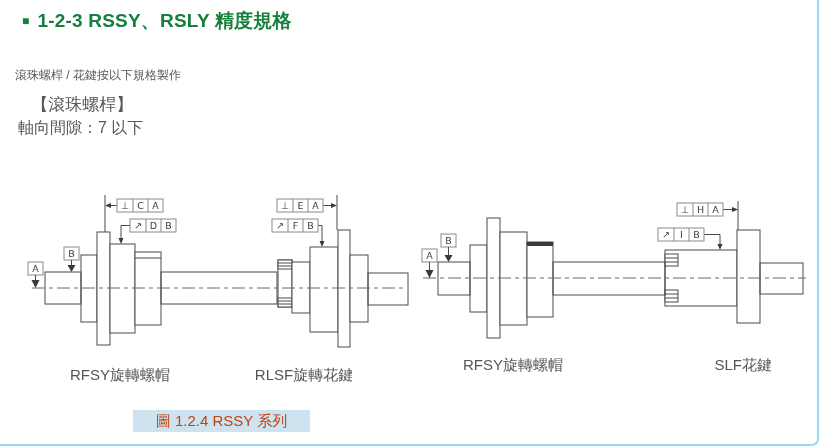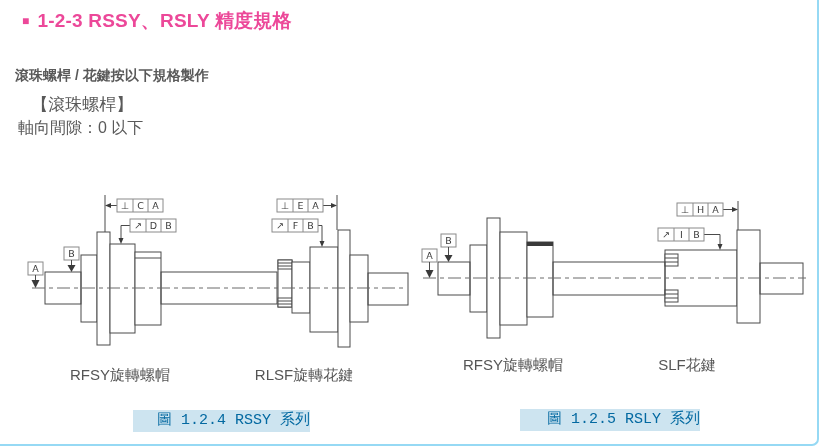--- a/index.html
+++ b/index.html
@@ -7,64 +7,64 @@
     position:relative;width:821px;height:448px;overflow:hidden;background:#fff;
     font-family:"Liberation Sans","DejaVu Sans",sans-serif;color:#595959;
   }
   .frame-border{
     position:absolute;left:0;top:0;right:2px;bottom:2px;
     border-right:2px solid #96d9f4;border-bottom:2px solid #96d9f4;
     border-bottom-right-radius:7px;pointer-events:none;
   }
   .title{
     position:absolute;left:22px;top:8px;margin:0;
-    font-size:19px;font-weight:bold;color:#ec4899;white-space:nowrap;letter-spacing:0.2px;
+    font-size:19px;font-weight:bold;color:#15803d;white-space:nowrap;letter-spacing:0.2px;
   }
   .title .bullet{font-size:12px;vertical-align:2px;margin-right:8px;}
-  .intro{position:absolute;left:15px;top:67px;font-size:14px;white-space:nowrap;font-weight:bold;}
+  .intro{position:absolute;left:15px;top:67px;font-size:12px;white-space:nowrap;}
   .spec-col{position:absolute;font-size:16px;line-height:21.5px;white-space:nowrap;}
   .spec-col .spec-head{font-size:17px;margin-bottom:1px;}
   .spec-left{left:18px;top:94px;text-align:center;}
   .spec-left .spec-head{margin-left:3px;}
   .spec-right{left:418px;top:95px;}
   .spec-right .spec-head{margin-left:9px;}
   .fig{position:absolute;}
   .fig1{left:18px;top:192px;}
   .fig2{left:413px;top:196px;}
   .draw{stroke:#4a4a4a;stroke-width:1;fill:none;}
   .fillw{fill:#fff;}
   .fct{font:9.5px "DejaVu Sans",sans-serif;fill:#3c3c3c;text-anchor:middle;}
   .boxline{stroke:#8a8a8a;stroke-width:1;fill:#fff;}
   .solid{fill:#3a3a3a;stroke:none;}
   .cline{stroke:#6b6b6b;stroke-width:1;}
   .part-label{position:absolute;font-size:15px;color:#555;text-align:center;width:170px;white-space:nowrap;}
   .lbl-1a{left:35px;top:366px;}
   .lbl-1b{left:219px;top:366px;}
   .lbl-2a{left:428px;top:356px;}
-  .lbl-2b{left:602px;top:356px;}
+  .lbl-2b{left:602px;top:356px;text-align:right;}
   .caption{
-    position:absolute;height:22px;line-height:22px;background:#cde4f0;color:#0369a1;
-    font-size:15px;text-align:right;white-space:nowrap;font-family:Liberation Mono, monospace;
+    position:absolute;height:22px;line-height:22px;background:#cde4f0;color:#c2410c;
+    font-size:15px;text-align:center;white-space:nowrap;
   }
   .cap-1{left:133px;top:410px;width:177px;}
   .cap-2{left:520px;top:409px;width:180px;}
 </style>
 </head>
 <body>
 
 <div class="page">
   <div class="frame-border"></div>
 
   <h1 class="title"><span class="bullet">■</span><span>1-2-3 RSSY、RSLY 精度規格</span></h1>
 
   <div class="intro">滾珠螺桿 / 花鍵按以下規格製作</div>
 
   <div class="spec-col spec-left">
     <div class="spec-head">【滾珠螺桿】</div>
-    <div class="spec-line">軸向間隙：0 以下</div>
+    <div class="spec-line">軸向間隙：7 以下</div>
   </div>
 
 
   <svg class="fig fig1" width="395" height="172" viewBox="0 0 395 172">
     <defs>
       <pattern id="thr1" width="9" height="9" patternUnits="userSpaceOnUse">
         <path d="M-2,11 L11,-2 M2.5,11 L15.5,-2" stroke="#4a4a4a" stroke-width="1.5" fill="none"></path>
       </pattern>
     </defs>
 
@@ -233,14 +233,13 @@
       <text class="fct" x="38.5" y="10">B</text>
     </g>
   </svg>
 
   <div class="part-label lbl-1a">RFSY旋轉螺帽</div>
   <div class="part-label lbl-1b">RLSF旋轉花鍵</div>
   <div class="part-label lbl-2a">RFSY旋轉螺帽</div>
   <div class="part-label lbl-2b">SLF花鍵</div>
 
   <div class="caption cap-1">圖 1.2.4 RSSY 系列</div>
-  <div class="caption cap-2">圖 1.2.5 RSLY 系列</div>
 </div>
 
 </body></html>

